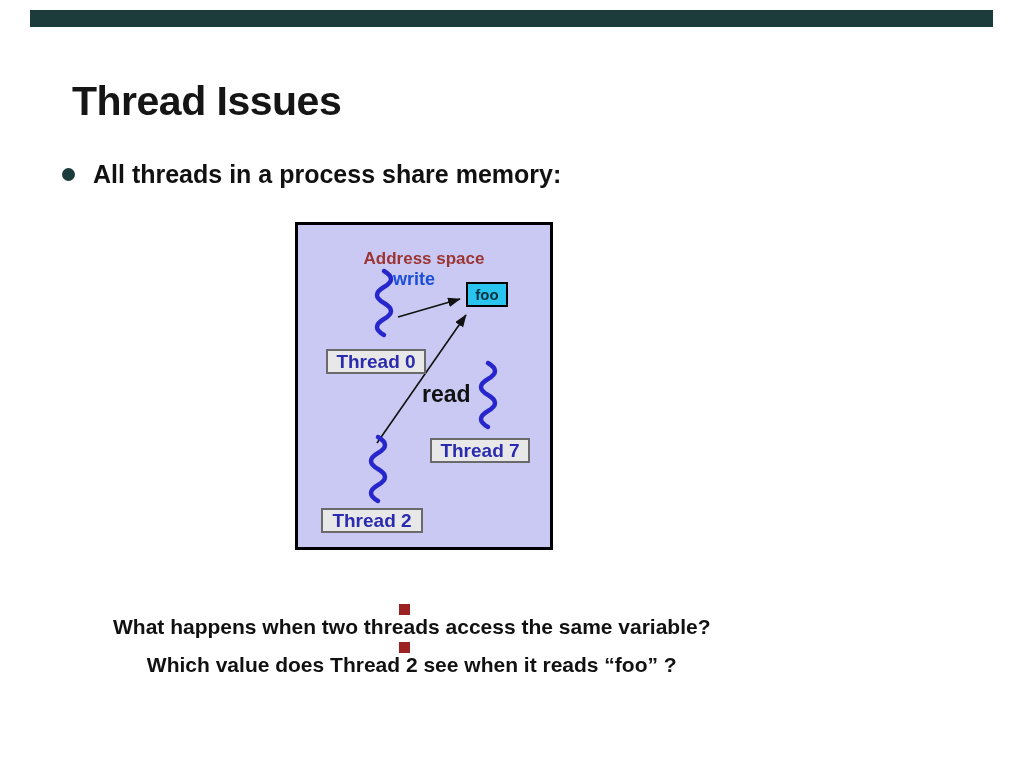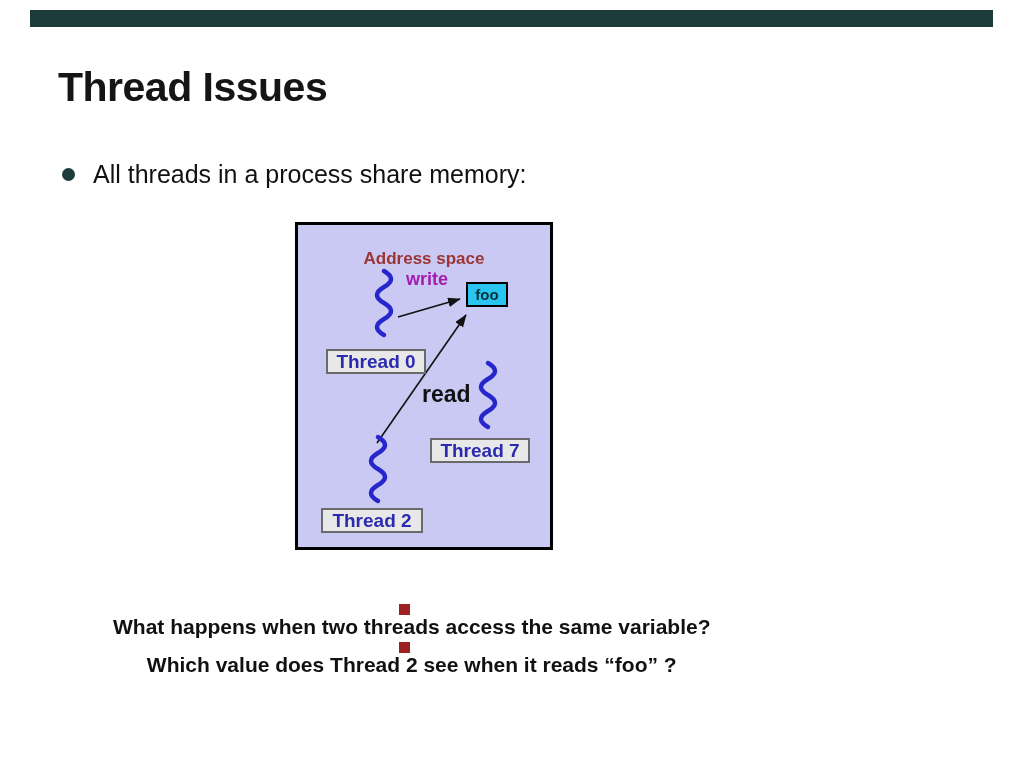--- a/index.html
+++ b/index.html
@@ -12,57 +12,57 @@
   .slide { position: relative; width: 1024px; height: 768px; background: #fff; }
 
   .top-bar {
     position: absolute; left: 30px; top: 10px;
     width: 963px; height: 17px;
     background: var(--bar, #1c3c3c);
   }
 
   .title {
     position: absolute; left: 54px; top: 60px;
-    margin: 4px;
+    margin: 18px;
     font-size: 41px; font-weight: bold;
     color: var(--title_text, #151515);
     letter-spacing: -0.5px;
   }
 
   .bullet-line {
     position: absolute; left: 62px; top: 160px;
     display: flex; align-items: center;
   }
   .bullet-dot {
     width: 13px; height: 13px; border-radius: 50%;
     background: var(--bullet_dot, #1c3c3c);
     margin-right: 18px; flex: 0 0 auto;
   }
   .bullet-text {
-    font-size: 25px; font-weight: normal; color: #111;
+    font-size: 25px; font-weight: bold; color: #111;
   }
 
   
   .diagram {
     position: absolute; left: 295px; top: 222px;
     width: 252px; height: 322px;
     background: var(--diagram_bg, #c9c9f3);
     border: 3px solid var(--diagram_border, #000000);
   }
   .diagram svg { position: absolute; left: 0; top: 0; width: 252px; height: 322px; }
 
   .addr-title {
     position: absolute; left: 0; top: 24px; width: 100%;
     text-align: center;
     font-size: 17px; font-weight: bold;
     color: var(--diagram_title, #9c3434);
   }
   .write-label {
-    position: absolute; left: 108px; top: 44px;
-    font-size: 18px; font-weight: bold; color: #a21caf;
+    position: absolute; left: 95px; top: 44px;
+    font-size: 18px; font-weight: bold; color: #1d4ed8;
   }
   .read-label {
     position: absolute; left: 124px; top: 156px;
     font-size: 23px; font-weight: bold; color: #111;
   }
   .foo-box {
     position: absolute; left: 168px; top: 57px;
     width: 38px; height: 21px;
     background: var(--foo_bg, #29c5f0);
     border: 2px solid #000;

